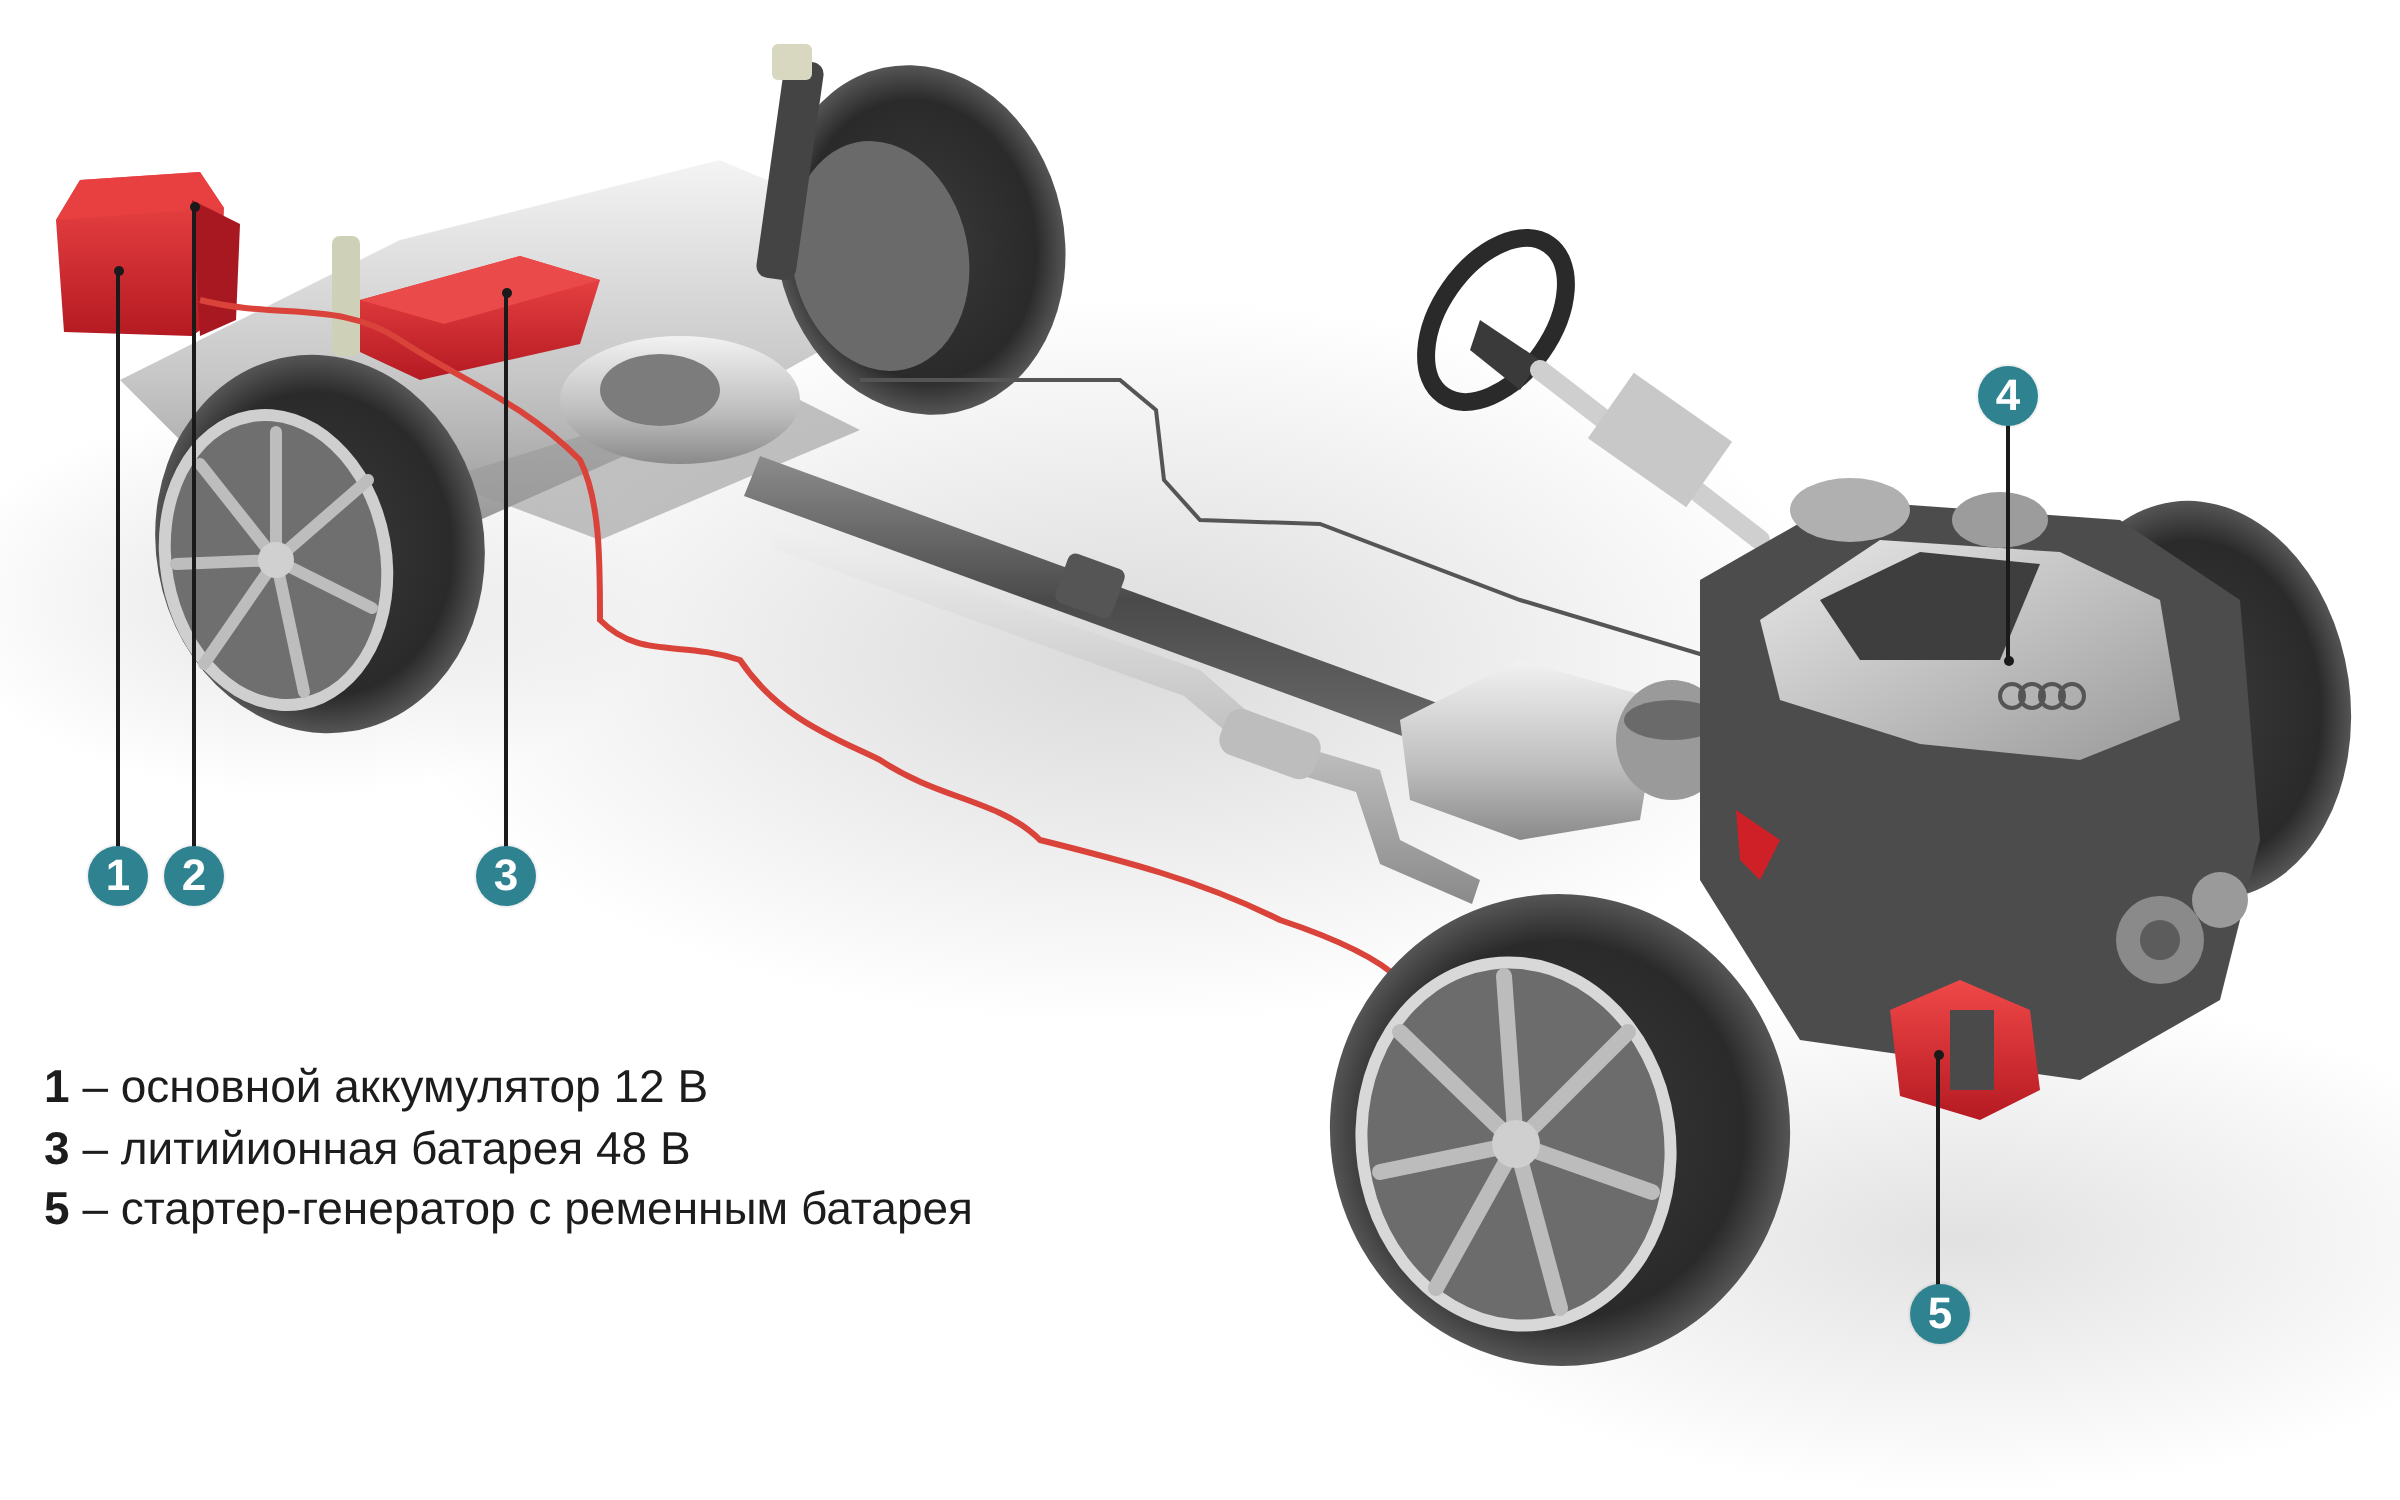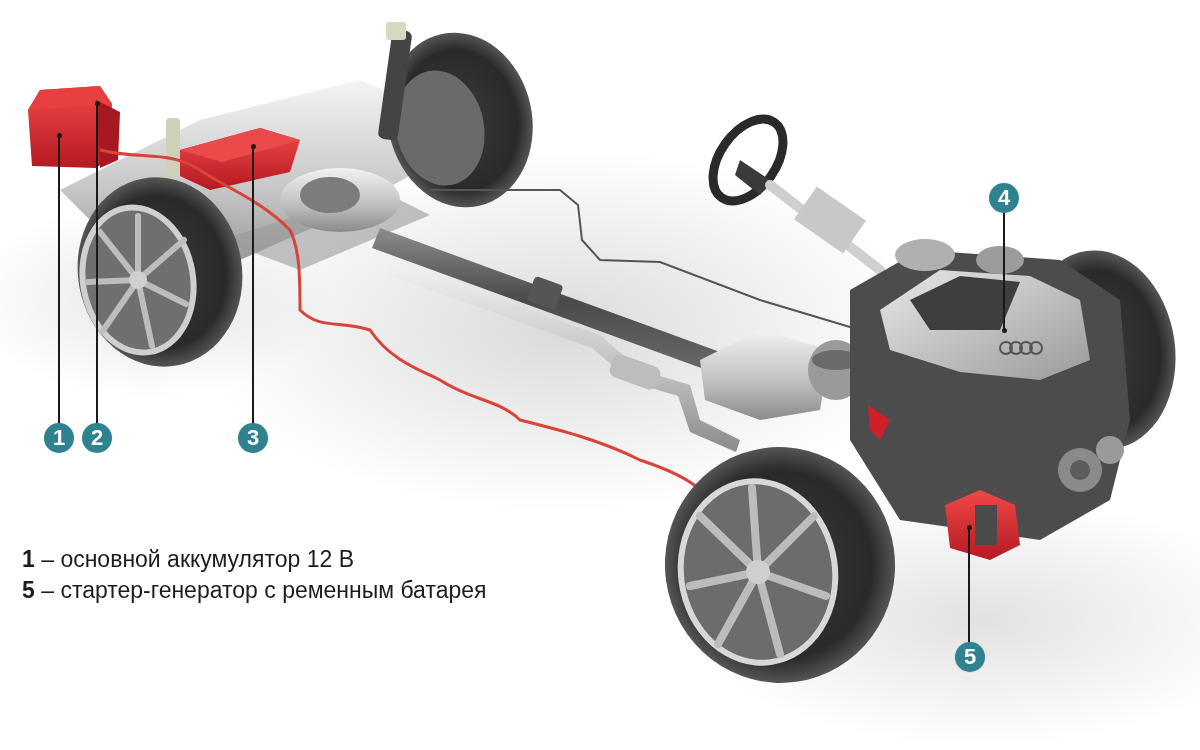--- a/index.html
+++ b/index.html
@@ -19,21 +19,21 @@
   svg.art { position: absolute; left: 0; top: 0; }
   .callout {
     position: absolute; width: 30px; height: 30px; border-radius: 50%;
     background: #2f8390; color: #ffffff; font-weight: bold; font-size: 22px;
     display: flex; align-items: center; justify-content: center;
     box-shadow: 0 0 0 1px rgba(0,0,0,0.05);
   }
   .leader { position: absolute; width: 2px; background: #1a1a1a; }
   .leader-dot { position: absolute; width: 5px; height: 5px; border-radius: 50%; background: #1a1a1a; }
   .legend {
-    position: absolute; left: 22px; top: 544px;
+    position: absolute; left: 22px; top: 528px;
     font-size: 23px; line-height: 30.5px; color: #1c1c1c;
   }
   .legend-row { white-space: nowrap; }
   .legend-num { font-weight: bold; }
 </style>
 </head>
 <body>
 
 <div class="stage">
   <div class="floor"></div>
@@ -209,18 +209,23 @@
       <span>5</span>
     </div>
 
   <div class="legend">
     <div class="legend-row">
       <span class="legend-num">1</span>
       <span>–</span>
       <span>основной аккумулятор 12 В</span>
     </div>
     <div class="legend-row">
+      <span class="legend-num">3</span>
+      <span>–</span>
+      <span>литийионная батарея 48 В</span>
+    </div>
+    <div class="legend-row">
       <span class="legend-num">5</span>
       <span>–</span>
       <span>стартер-генератор с ременным батарея</span>
     </div>
   </div>
 </div>
 
 </body></html>

